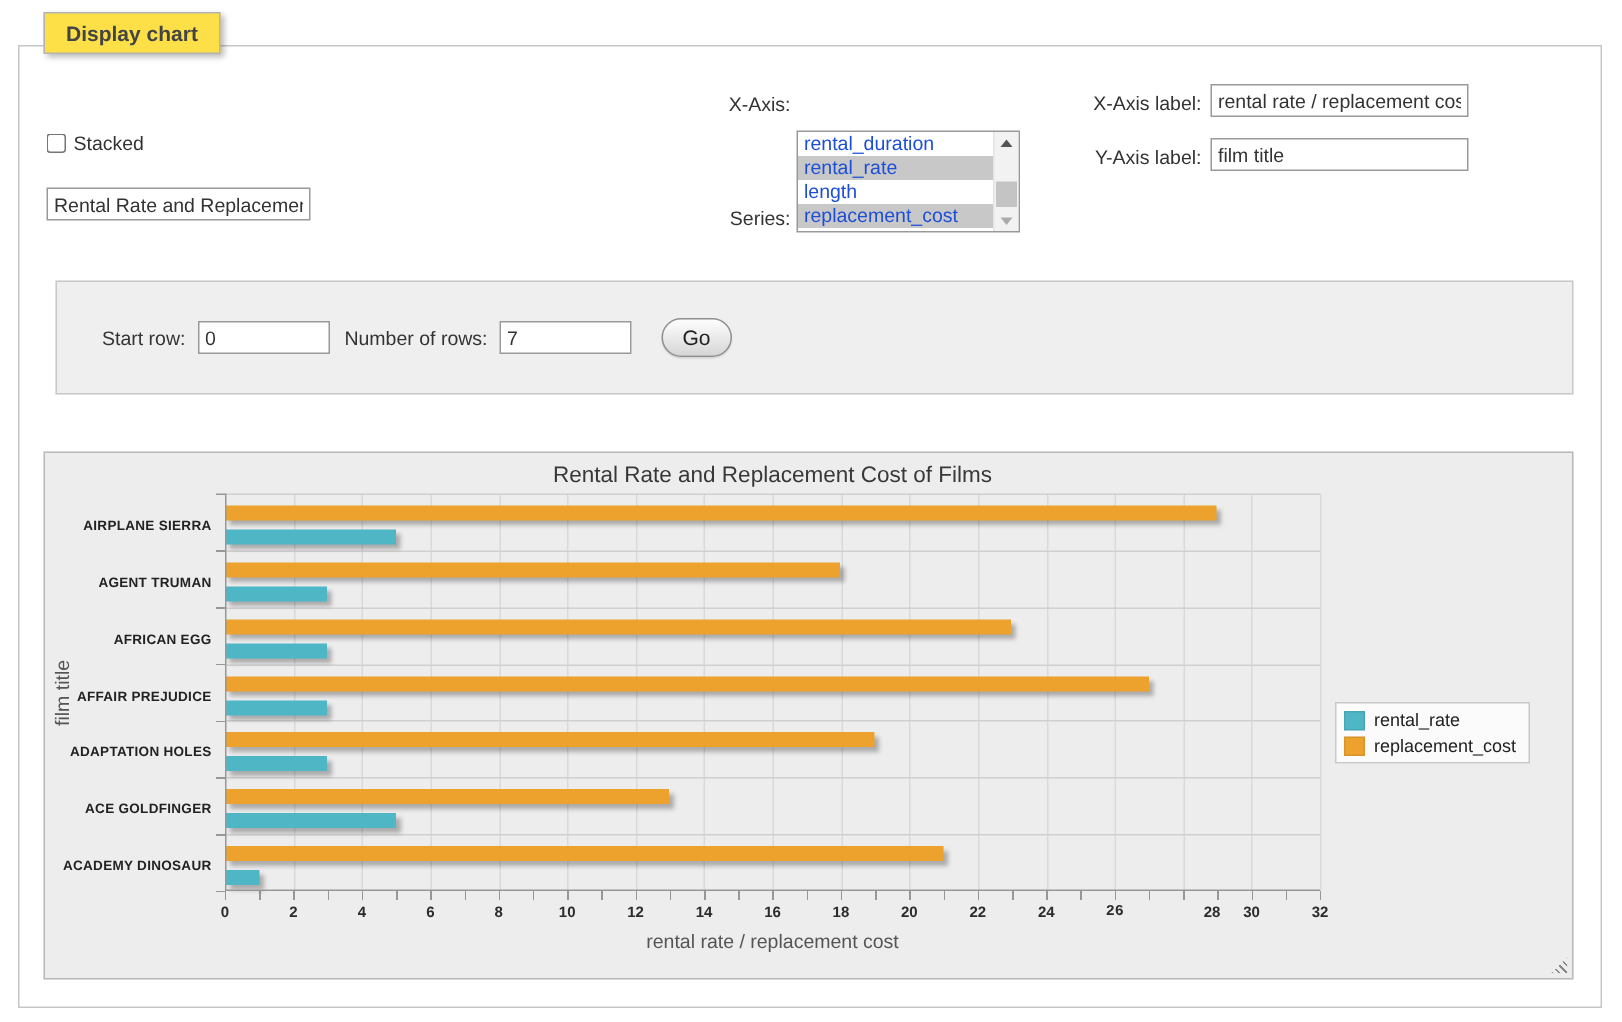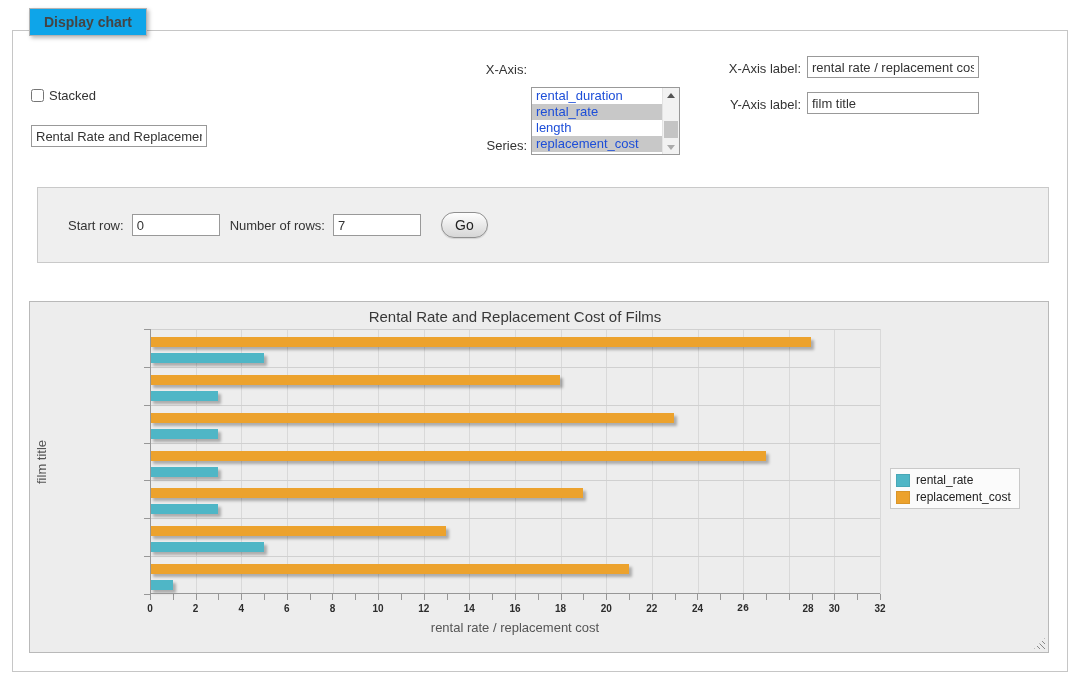--- a/index.html
+++ b/index.html
@@ -7,21 +7,21 @@
   body {
     width:1081px; height:681px; position:relative; overflow:hidden;
     background:#ffffff; font-family:"Liberation Sans", sans-serif; color:#333;
   }
   .fieldset {
     position:absolute; left:12px; top:30px; width:1056px; height:642px;
     border:1px solid #c6c6c6; background:#fff;
   }
   .legend-box {
     position:absolute; left:16px; top:-23px; z-index:5;
-    background:#0ea5e9; border:1px solid #b3b3b3; box-shadow:2px 2px 4px rgba(0,0,0,0.28);
+    background:#fde047; border:1px solid #b3b3b3; box-shadow:2px 2px 4px rgba(0,0,0,0.28);
     padding:5px 14px; font-size:14px; font-weight:bold; color:#444;
   }
   
   .radio-row { position:absolute; left:18px; top:24px; display:flex; align-items:center; gap:9px; font-size:13px; }
   .radio-opt { display:flex; align-items:center; gap:4px; cursor:default; }
   .radio-opt input { margin:0; }
   .stacked-row { position:absolute; left:18px; top:57px; display:flex; align-items:center; gap:5px; font-size:13px; }
   .stacked-row input { margin:0; }
   input[type=text] {
     border:1px solid #999; background:#fff; font-family:"Liberation Sans",sans-serif;
@@ -161,20 +161,29 @@
     <span>Start row:</span>
     <input type="text" value="0" style="">
     <span class="nlabel">Number of rows:</span>
     <input type="text" value="7" style="">
     <button class="go-btn">Go</button>
   </div>
 
   <div class="chart-box">
     <div class="chart-title">Rental Rate and Replacement Cost of Films</div>
     <div class="y-axis-title">film title</div>
+    <div class="ylabels">
+        <div class="ylab" style="top: 21px;">AIRPLANE SIERRA</div>
+        <div class="ylab" style="top: 58.8571px;">AGENT TRUMAN</div>
+        <div class="ylab" style="top: 96.7143px;">AFRICAN EGG</div>
+        <div class="ylab" style="top: 134.571px;">AFFAIR PREJUDICE</div>
+        <div class="ylab" style="top: 172.429px;">ADAPTATION HOLES</div>
+        <div class="ylab" style="top: 210.286px;">ACE GOLDFINGER</div>
+        <div class="ylab" style="top: 248.143px;">ACADEMY DINOSAUR</div>
+      </div>
     <div class="left-ticks"></div>
     <div class="plot">
       <div class="axis-y"></div>
       <div class="axis-x"></div>
     <div class="gv" style="left: 45.625px;"></div>
         <div class="gv" style="left: 91.25px;"></div>
         <div class="gv" style="left: 136.875px;"></div>
         <div class="gv" style="left: 182.5px;"></div>
         <div class="gv" style="left: 228.125px;"></div>
         <div class="gv" style="left: 273.75px;"></div>

